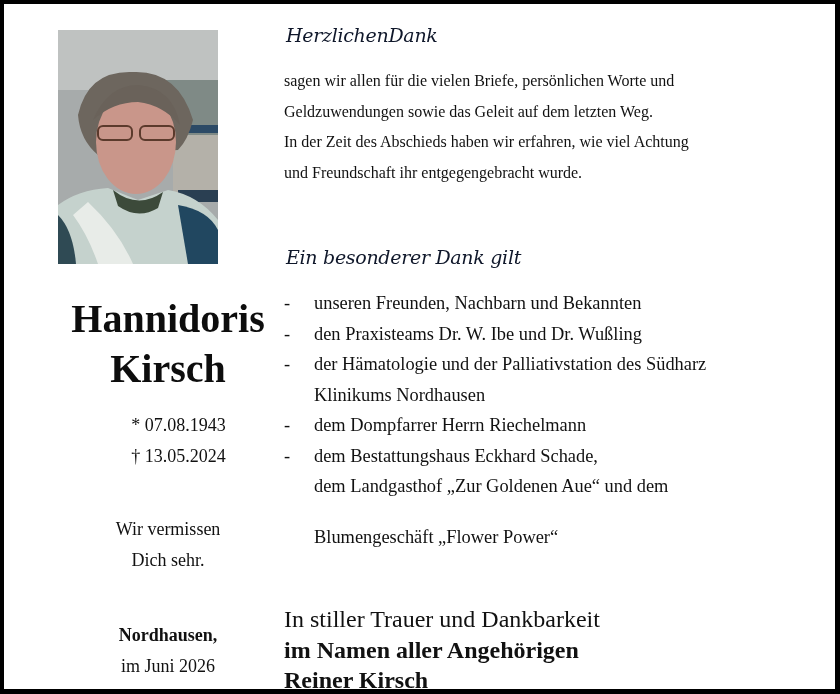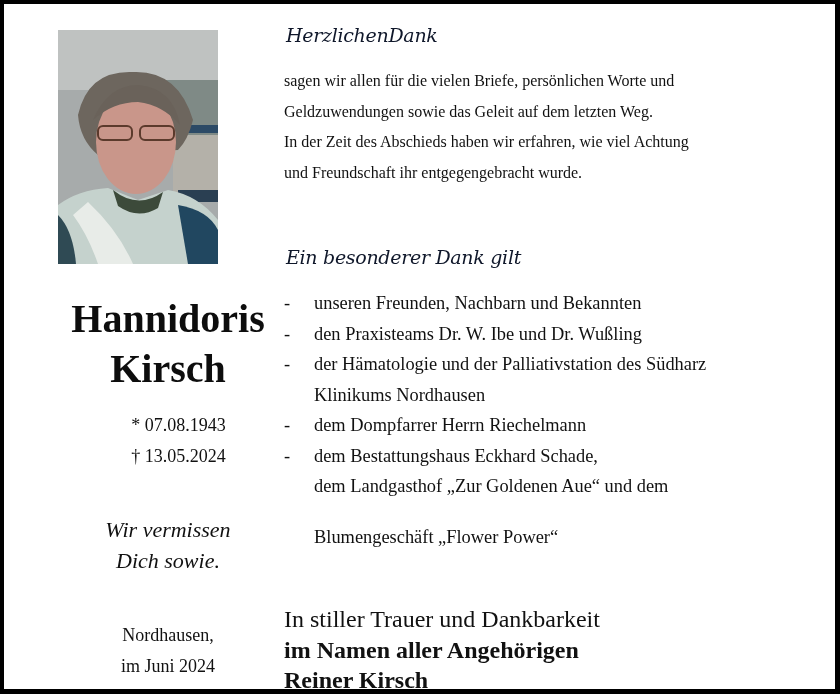--- a/index.html
+++ b/index.html
@@ -18,23 +18,23 @@
     }
     .photo svg { display: block; }
     .left-col {
       position: absolute; left: 0; width: 268px; text-align: center; margin-left: 30px;
     }
     .name {
       top: 290px; font-weight: bold; font-size: 40px; line-height: 50px;
       color: #0d0d0d;
     }
     .dates { top: 406px; font-size: 18px; line-height: 31px; padding-left: 21px; }
-    .miss  { top: 510px; font-size: 22px; line-height: 31px; font-style: italic; }
+    .miss  { top: 510px; font-size: 18px; line-height: 31px; }
     .place { top: 616px; font-size: 18px; line-height: 31px; }
-    .place .bold { font-weight: normal; }
+    .place .bold { font-weight: bold; }
     .script {
       position: absolute; left: 282px;
       font-family: "DejaVu Serif", serif; font-style: italic;
       font-size: 19px; letter-spacing: -0.3px; color: #0f172a;
     }
     .h1 { top: 20px; }
     .h2 { top: 242px; }
     .para {
       position: absolute; left: 280px; top: 62px; width: 540px;
       font-size: 16px; line-height: 30.5px;
@@ -84,26 +84,26 @@
     <div>Kirsch</div>
   </div>
 
   <div class="left-col dates">
     <div>* 07.08.1943</div>
     <div>† 13.05.2024</div>
   </div>
 
   <div class="left-col miss">
     <div>Wir vermissen</div>
-    <div>Dich sowie.</div>
+    <div>Dich sehr.</div>
   </div>
 
   <div class="left-col place">
     <div class="bold">Nordhausen,</div>
-    <div>im Juni 2024</div>
+    <div>im Juni 2026</div>
   </div>
 
   <div class="script h1">HerzlichenDank</div>
 
   <div class="para">
     <div>sagen wir allen für die vielen Briefe, persönlichen Worte und</div>
     <div>Geldzuwendungen sowie das Geleit auf dem letzten Weg.</div>
     <div>In der Zeit des Abschieds haben wir erfahren, wie viel Achtung</div>
     <div>und Freundschaft ihr entgegengebracht wurde.</div>
   </div>

